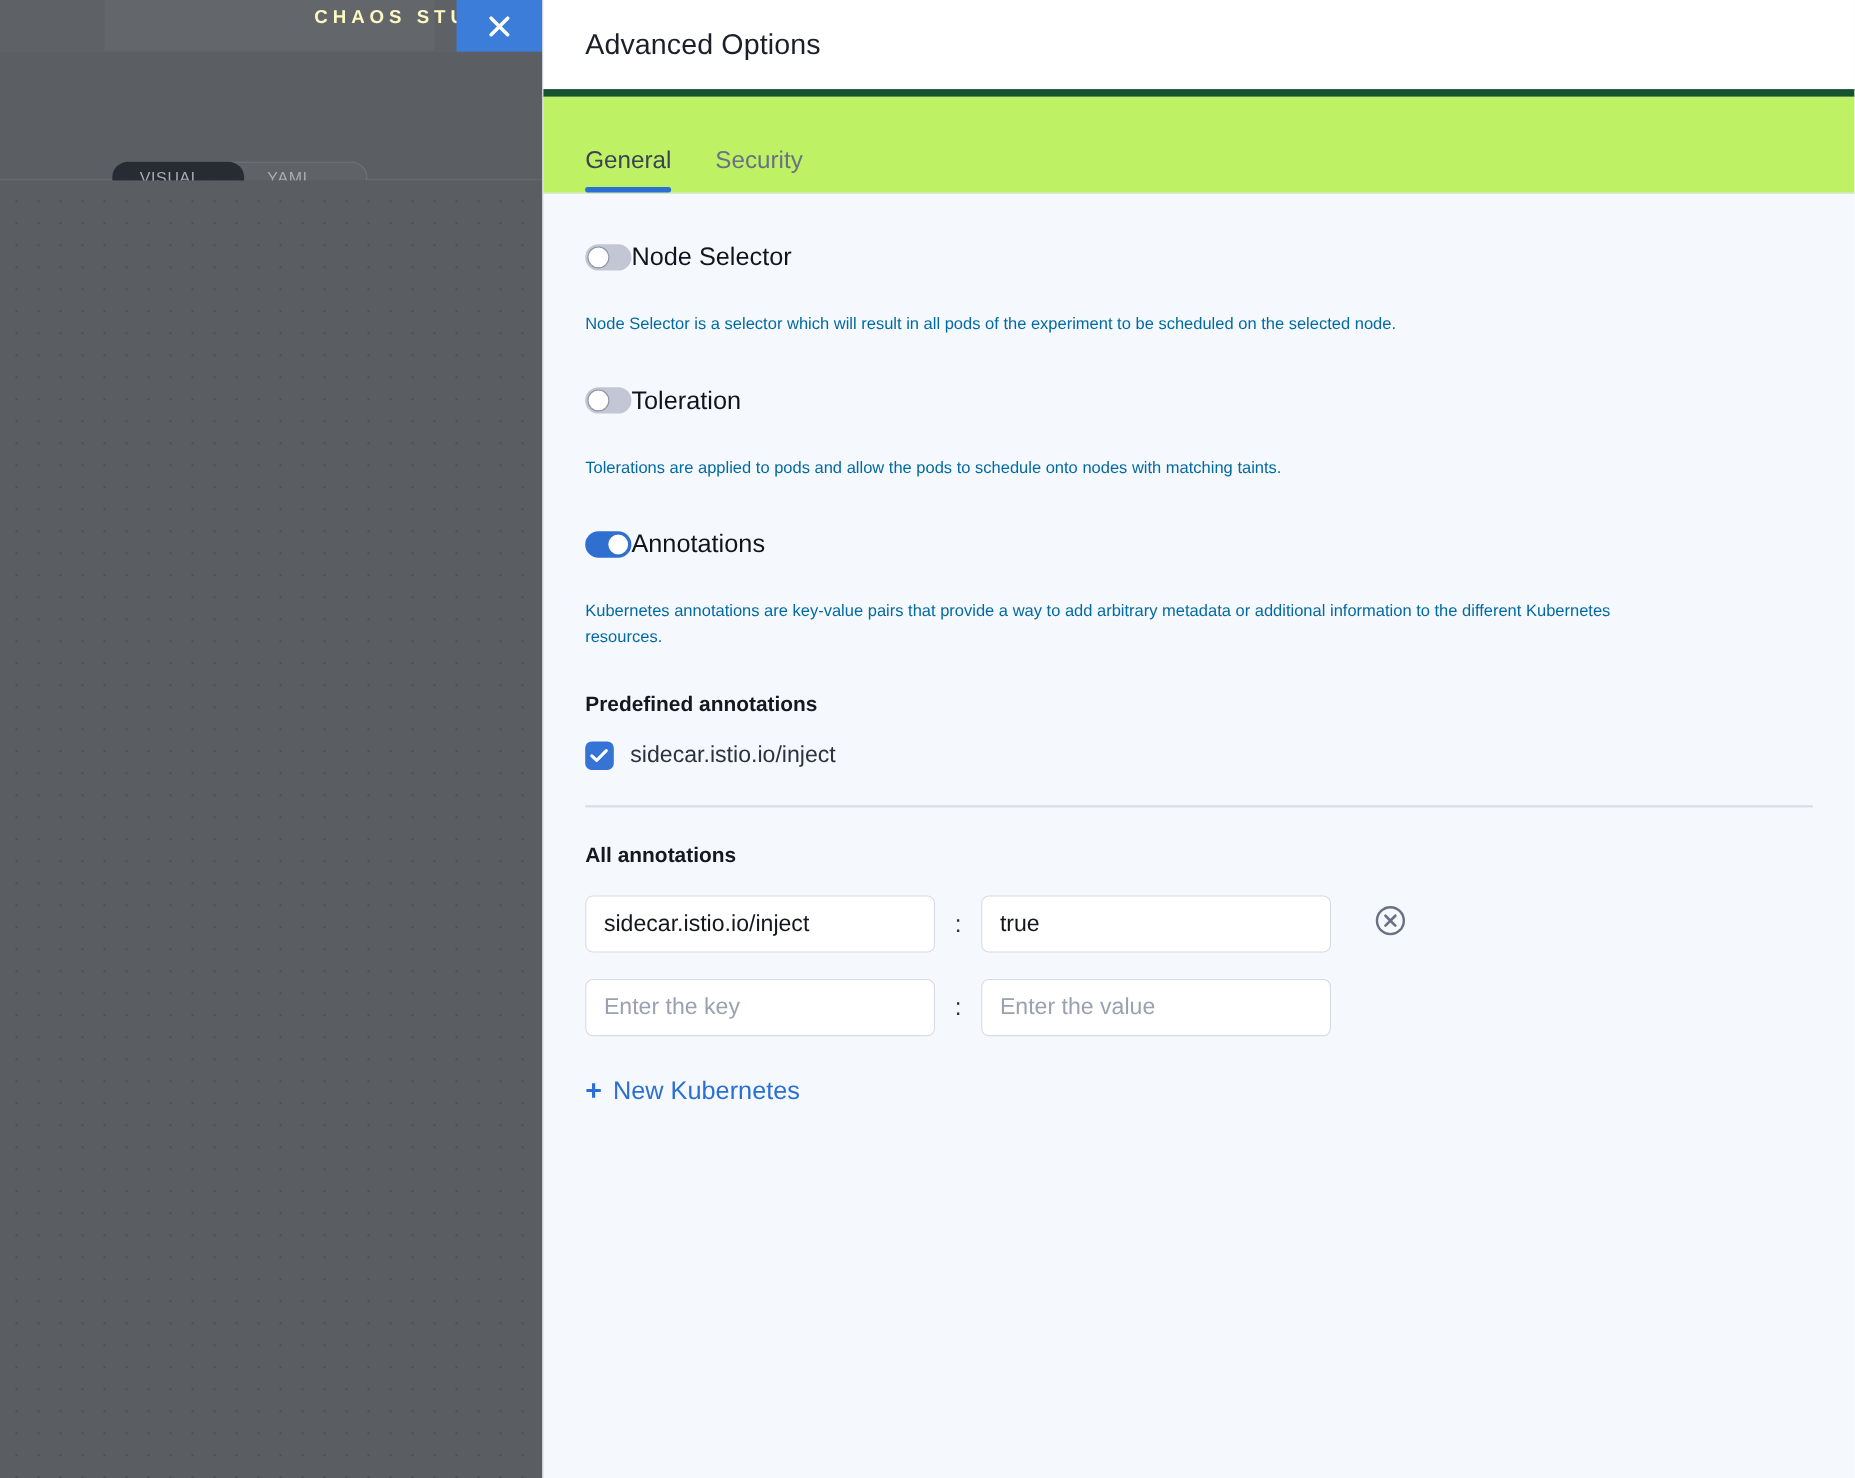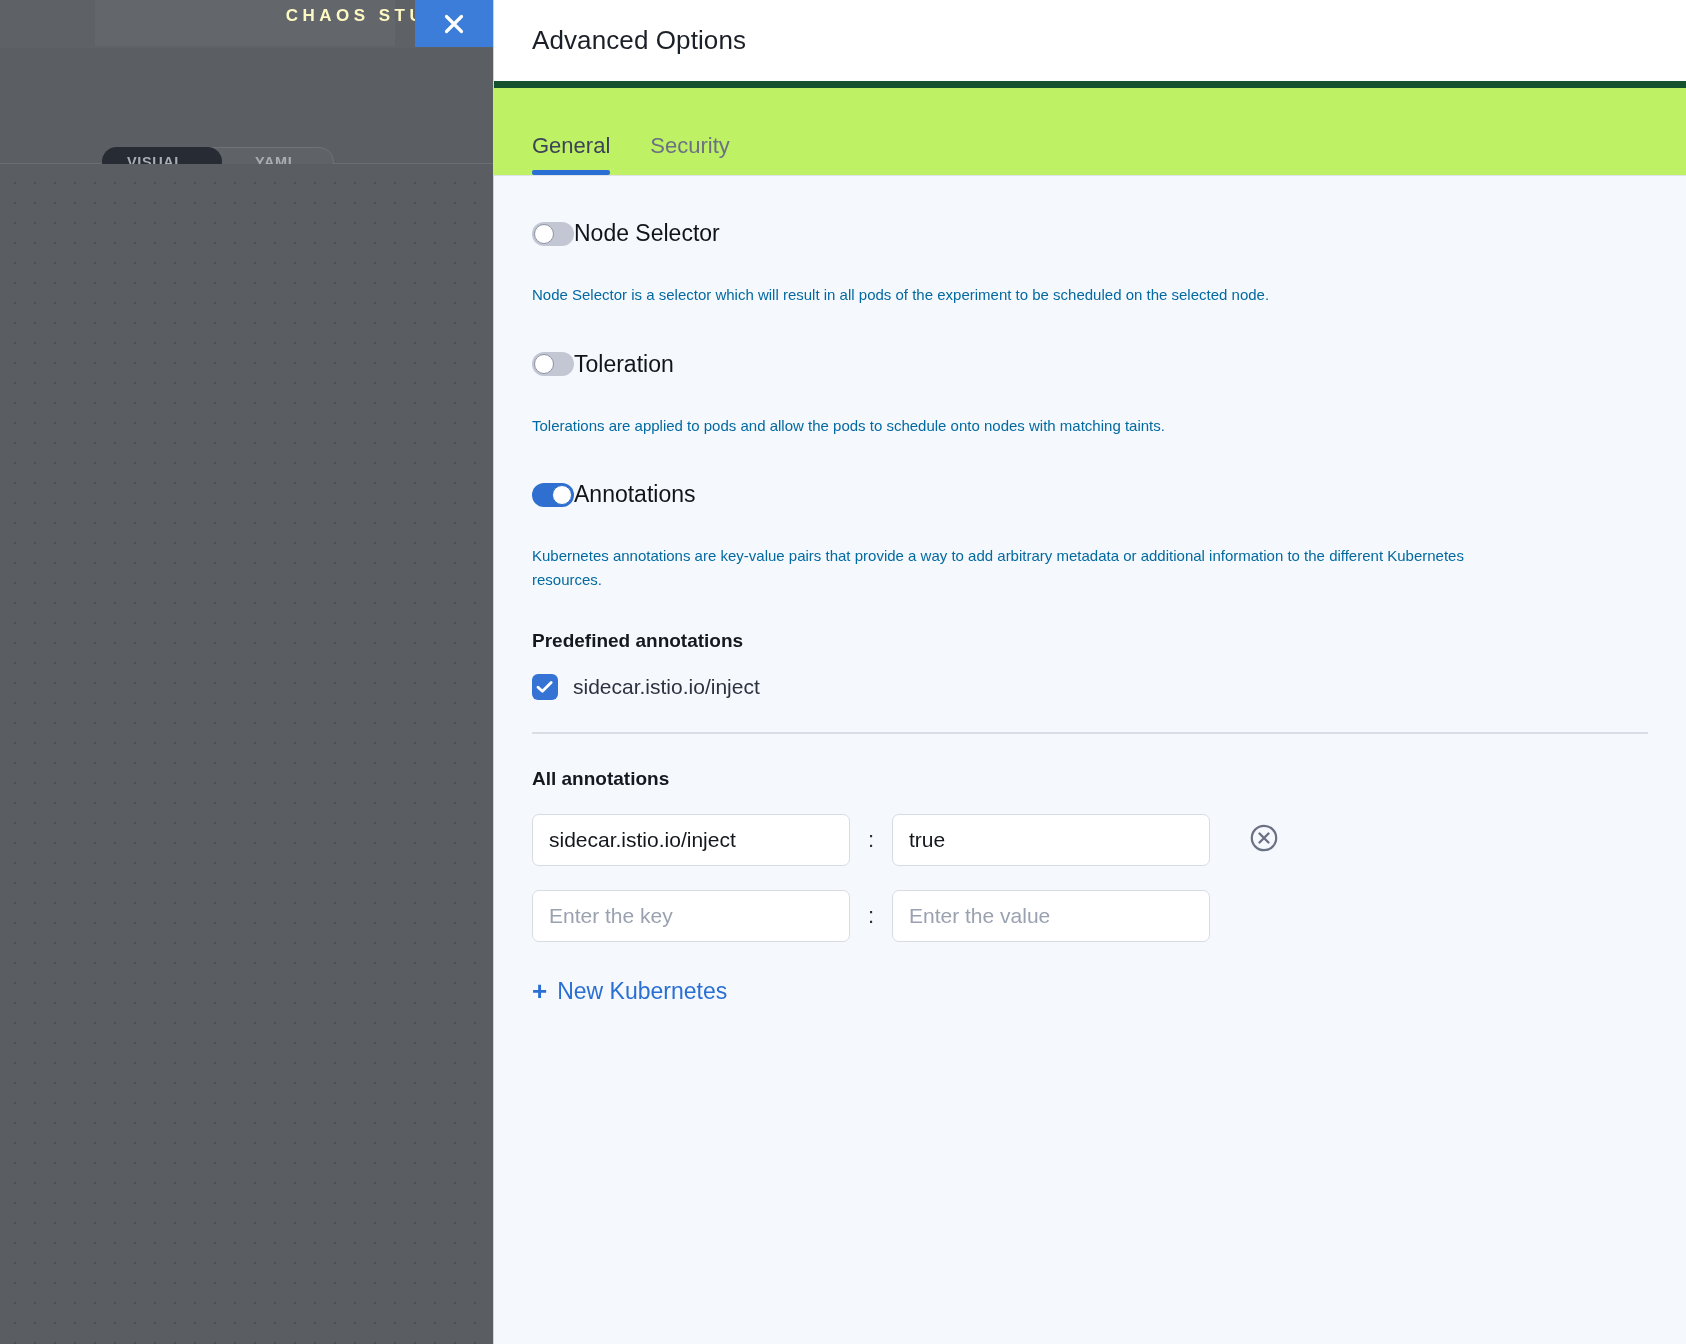--- a/index.html
+++ b/index.html
@@ -43,25 +43,25 @@
     background: #5f6367;
   }
   .seg-pill {
     position: absolute; left: -1px; top: -1px;
     width: 120px; height: 29px;
     border-radius: 15px;
     background: #272b33;
   }
   .seg-label {
     position: absolute; top: 6px;
-    font-size: 14.5px; font-weight: bold; letter-spacing: 0.6px;
+    font-size: 14.5px; font-weight: normal; letter-spacing: 0.6px;
     color: #a9adb4;
   }
   .seg-label.a { left: 24px; }
-  .seg-label.b { left: 152px; }
+  .seg-label.b { left: 140px; }
   .bg-canvas {
     position: absolute; left: 0; top: 164px; width: 540px; height: 1180px;
     background-color: #5a5e62;
     background-image:
       radial-gradient(circle, #4b4f53 1.1px, transparent 1.2px);
     background-size: 20px 20px;
     background-position: 5px 9px;
   }
   .bg-close {
     position: absolute; left: 415px; top: 0; width: 78px; height: 47px;

